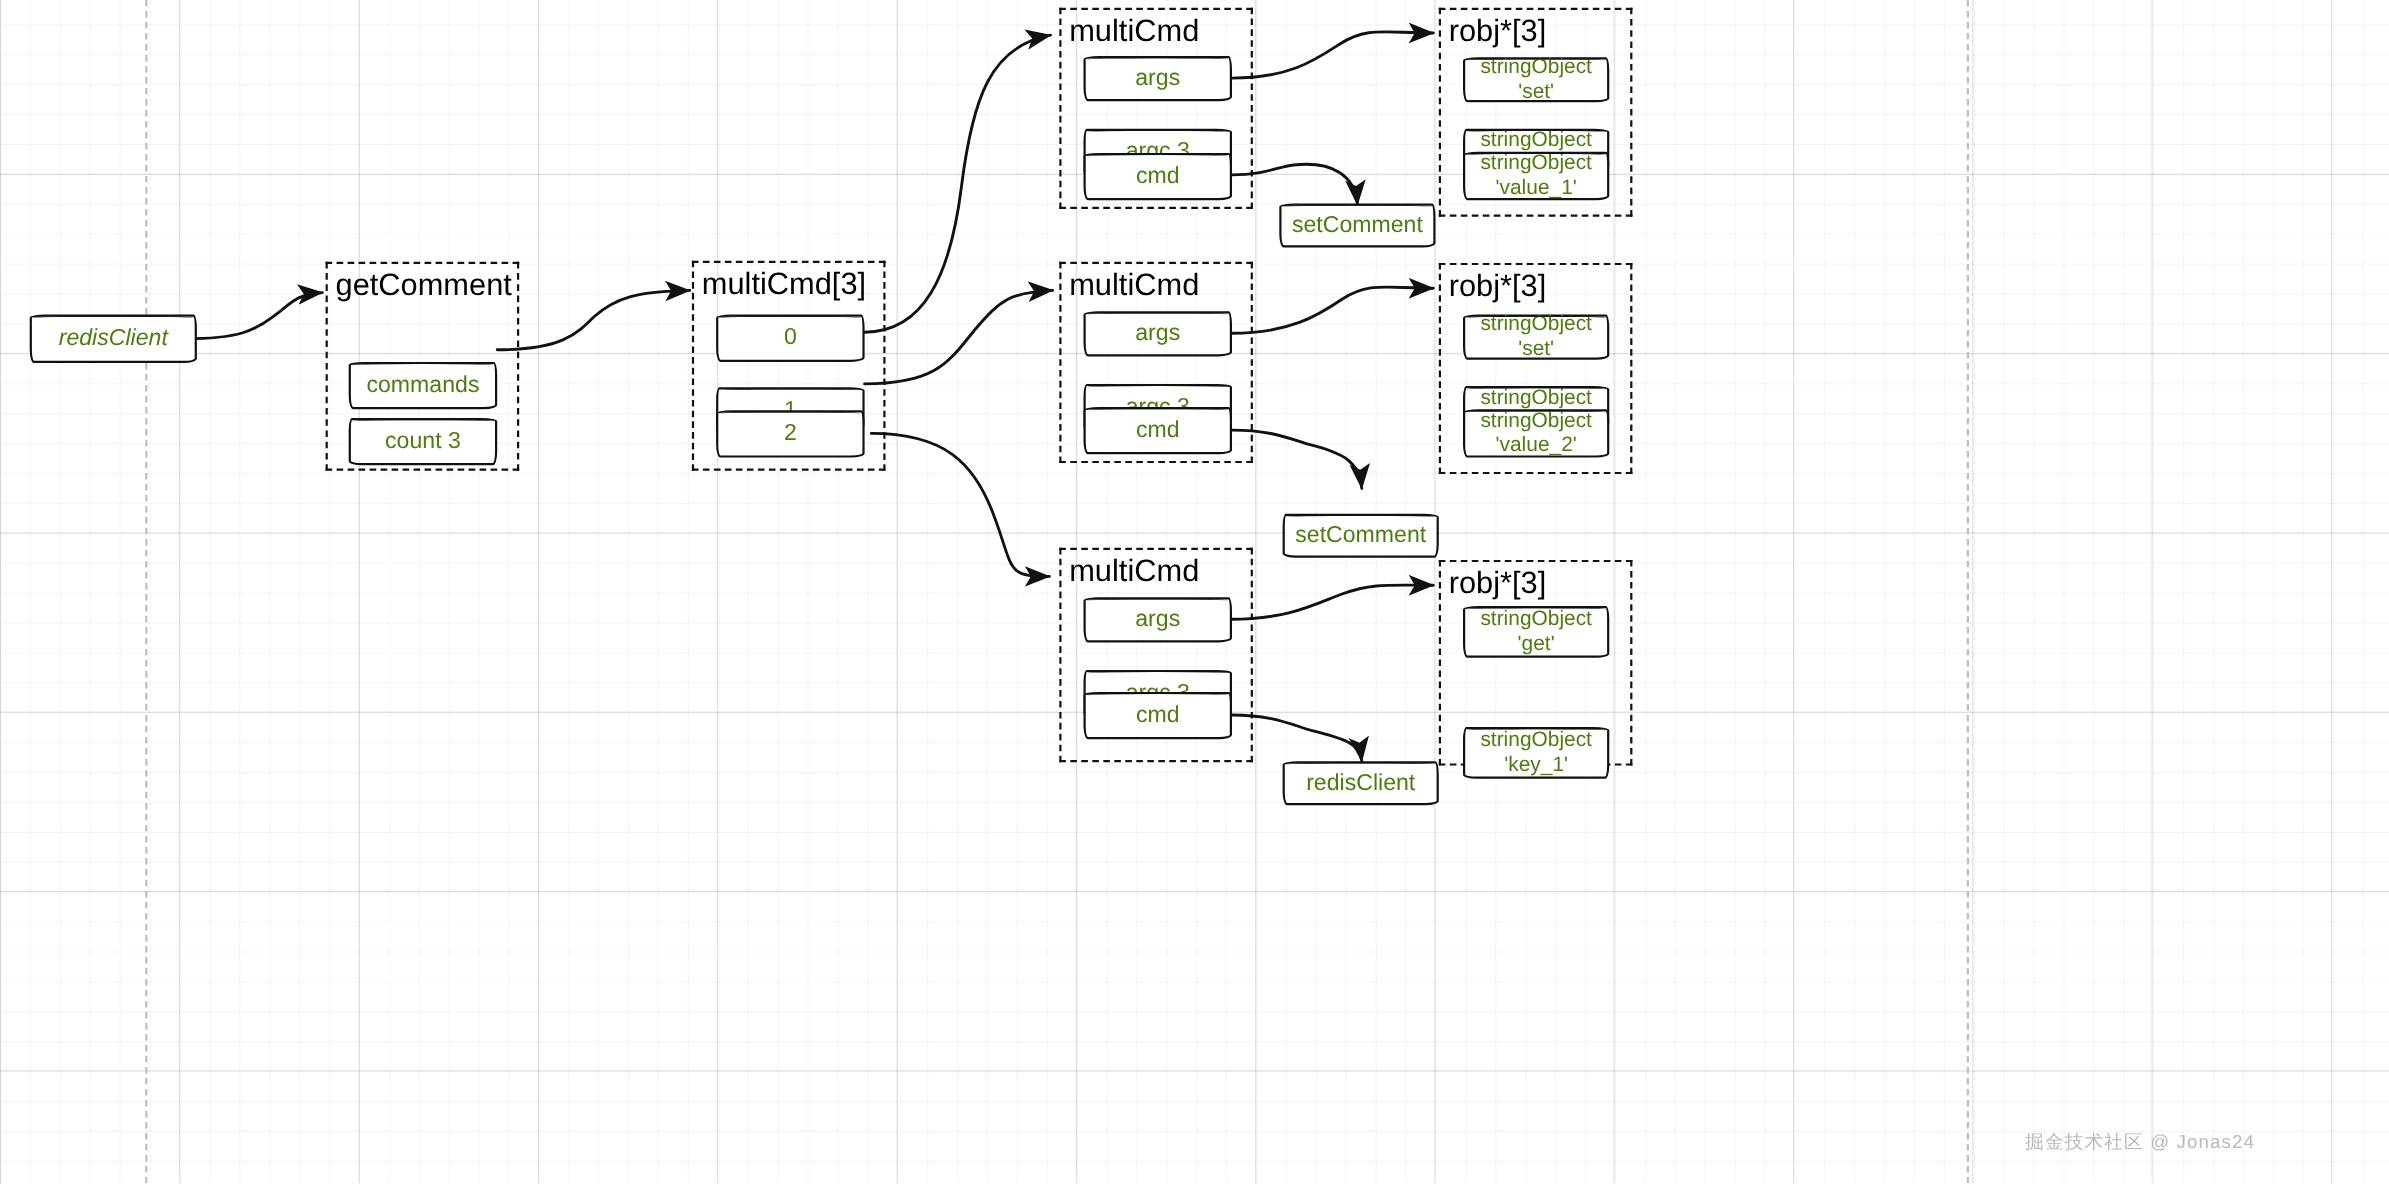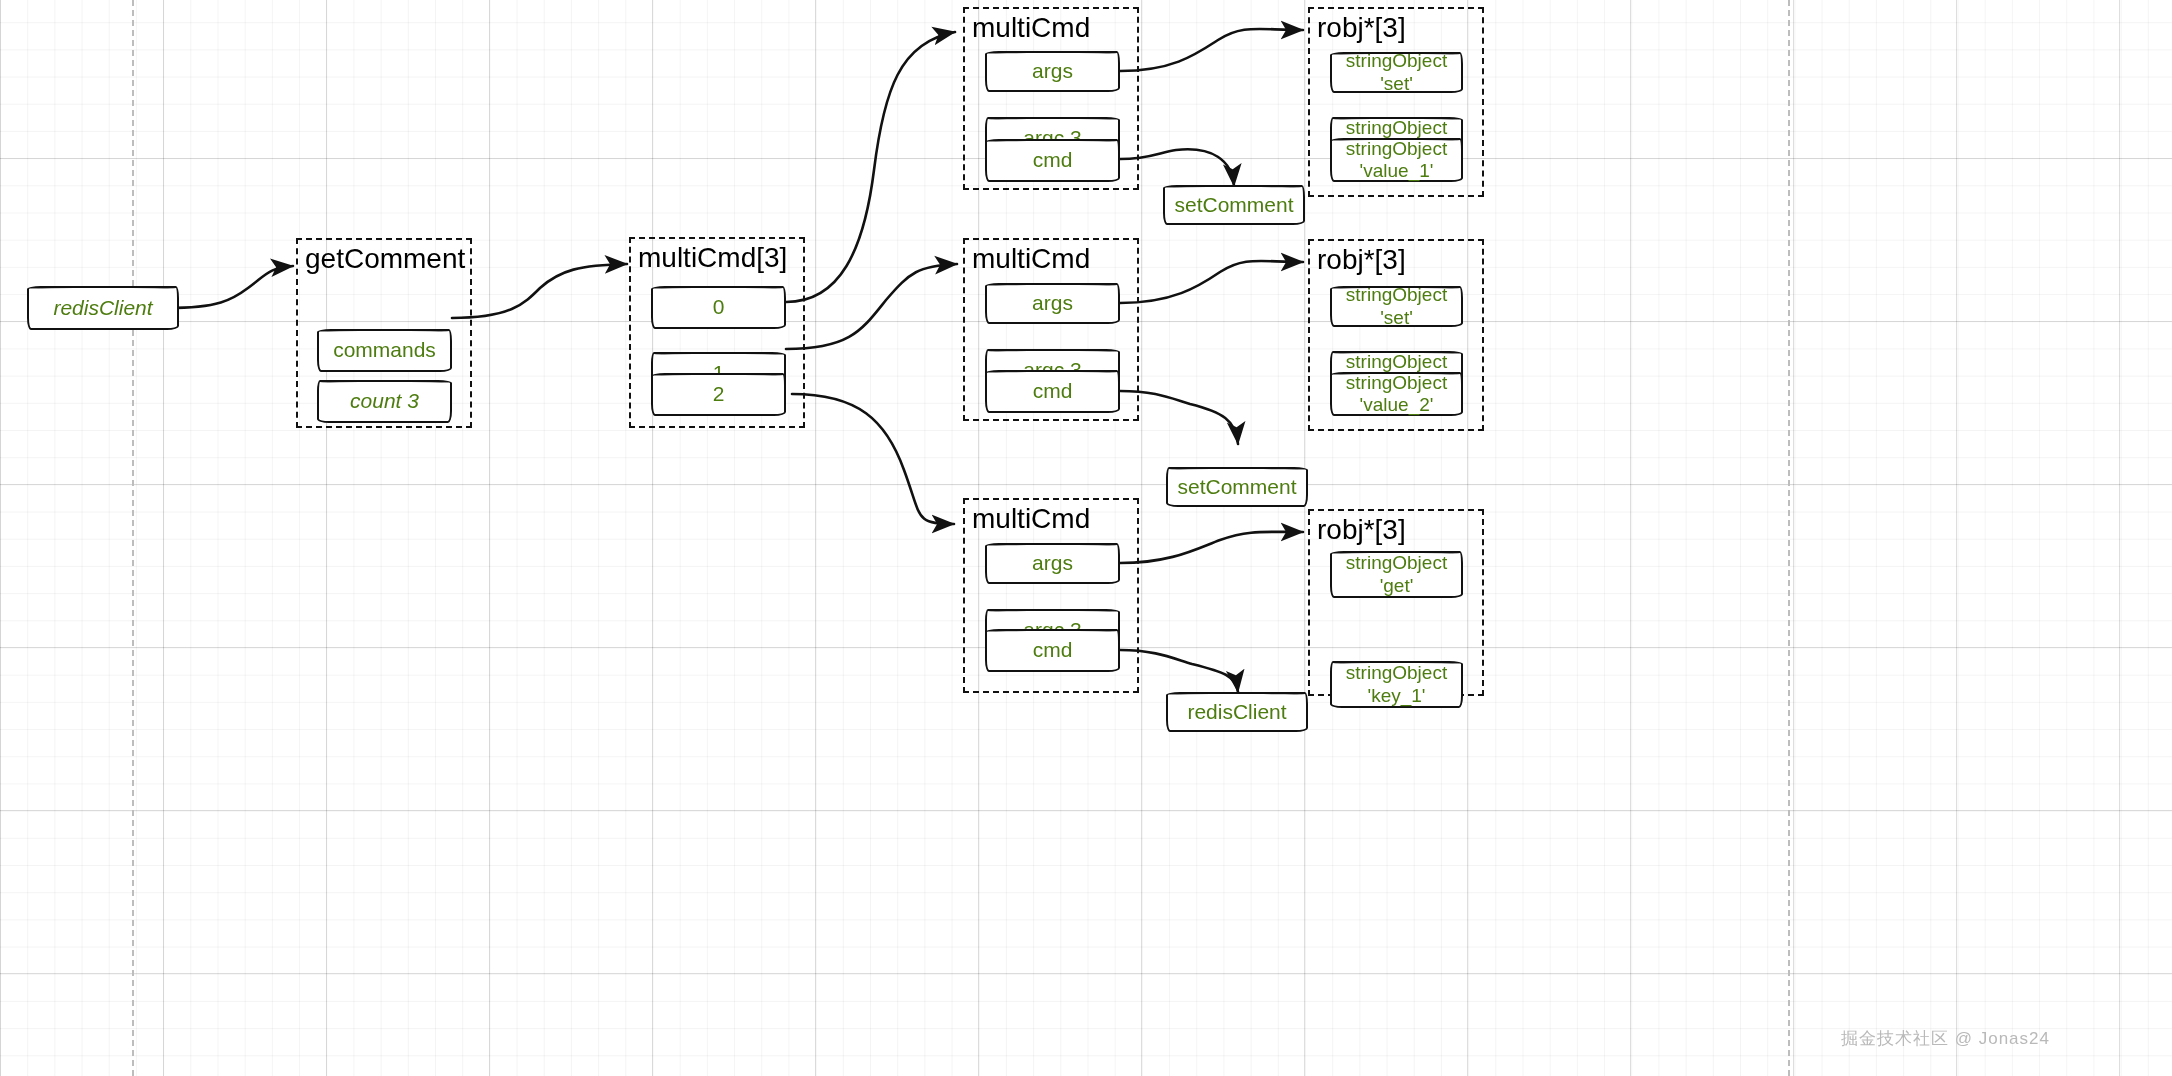--- a/index.html
+++ b/index.html
@@ -72,21 +72,21 @@
   <div class="node sk2" style="left:27px;top:286px;width:152px;height:44px;font-style:italic;">
     <span>redisClient</span>
   </div>
 
   <div class="grp" style="left:296px;top:238px;width:176px;height:190px;">
     <span class="gl">getComment</span>
   </div>
   <div class="node sk2" style="left:317px;top:297px;width:135px;height:43px;margin-top:32px;">
     <span>commands</span>
   </div>
-  <div class="node sk3" style="left:317px;top:357px;width:135px;height:43px;font-style:italic;">
+  <div class="node sk3" style="left:317px;top:357px;width:135px;height:43px;">
     <span>count 3</span>
   </div>
 
   <div class="grp" style="left:629px;top:237px;width:176px;height:191px;">
     <span class="gl">multiCmd[3]</span>
   </div>
   <div class="node sk2" style="left:651px;top:286px;width:135px;height:43px;">
     <span>0</span>
   </div>
   <div class="node sk3" style="left:651px;top:329px;width:135px;height:43px;">

